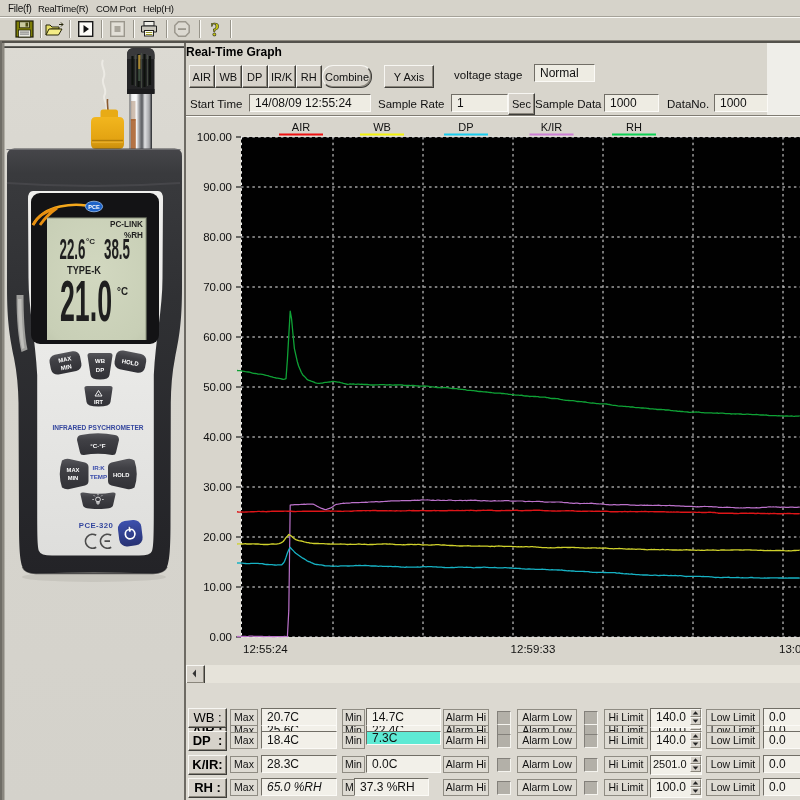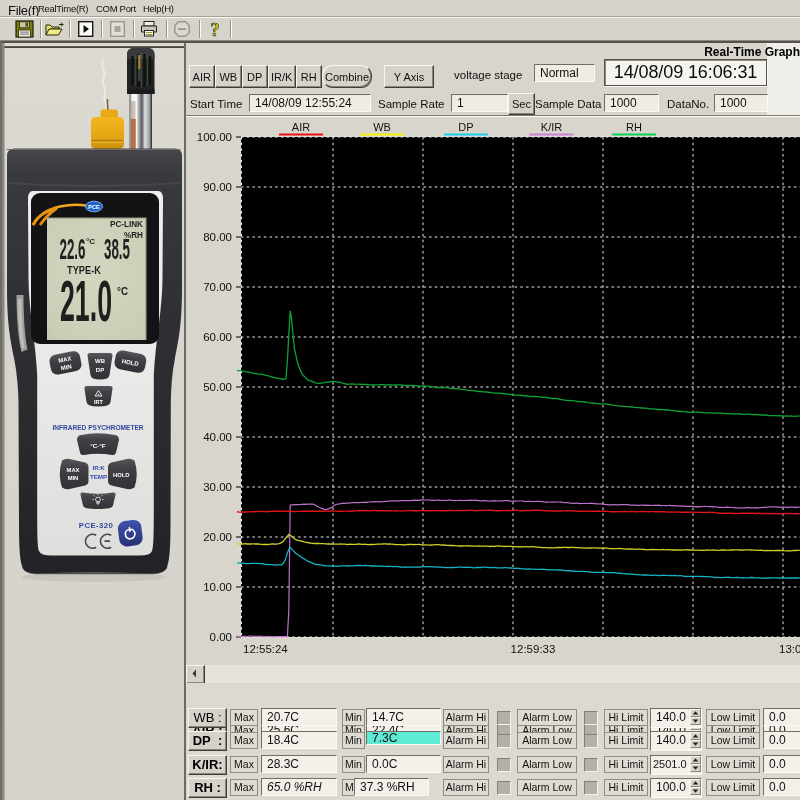--- a/index.html
+++ b/index.html
@@ -7,21 +7,21 @@
 .raised{background:#d6d2ca;border-top:1px solid #f7f6f2;border-left:1px solid #f7f6f2;border-bottom:1px solid #3f3e3a;border-right:1px solid #3f3e3a;box-shadow:inset -1px -1px 0 #8a867c;}
 .sunken{background:#eeece3;border-top:1px solid #716e66;border-left:1px solid #716e66;border-bottom:1px solid #fbfaf6;border-right:1px solid #fbfaf6;}
 .lbl{background:#dedbd3;border:1px solid #8f8c83;font-size:10.5px !important;}
 .btn{font-size:11px;color:#111;display:flex;align-items:center;justify-content:center;}
 .fld{font-size:12px;color:#111;display:flex;align-items:center;padding-left:5px;box-sizing:border-box;}
 .txt{font-size:11.5px;color:#111;white-space:nowrap;}
 </style></head>
 <body>
 
 <div class="abs" style="left:0;top:0;width:800px;height:17px;background:#d6d3ca;">
- <span class="abs" style="left:8px;top:3px;font-size:13px;letter-spacing:-0.3px;color:#111;">File(f)</span>
+ <span class="abs" style="left:8px;top:3px;font-size:10px;letter-spacing:-0.3px;color:#111;">File(f)</span>
  <span class="abs" style="left:38px;top:3px;font-size:9.5px;letter-spacing:-0.3px;color:#111;">RealTime(R)</span>
  <span class="abs" style="left:96px;top:3px;font-size:9.5px;letter-spacing:-0.3px;color:#111;">COM Port</span>
  <span class="abs" style="left:143px;top:3px;font-size:9.5px;letter-spacing:-0.3px;color:#111;">Help(H)</span>
 </div>
 <div class="abs" style="left:0;top:16px;width:800px;height:1px;background:#a5a299;"></div>
 <div class="abs" style="left:0;top:17px;width:800px;height:1px;background:#fbfaf6;"></div>
 
 <div class="abs" style="left:0;top:18px;width:800px;height:22px;background:#d6d3ca;">
  <svg class="abs" style="left:0;top:0;" width="800" height="22" viewBox="0 0 800 22">
 
@@ -264,33 +264,30 @@
  </g>
 
  <ellipse cx="91" cy="534" rx="72" ry="5" fill="#b9b7b0" opacity="0.5"></ellipse>
  <path d="M19.5 524 Q22 530.5 33 530.5 L150 530.5 Q161 530.5 164 524" fill="none" stroke="#1d1d20" stroke-width="1.5" opacity="0.6"></path>
 </svg>
 </div>
 <div class="abs" style="left:184px;top:43px;width:2px;height:757px;background:#6d6a63;"></div>
 
 <div class="abs" style="left:186px;top:43px;width:614px;height:72px;background:#d8d5cc;">
  <div class="abs" style="left:581px;top:0px;width:33px;height:72px;background:#efeee9;"></div>
- <div class="abs" style="left:0;top:2px;width:614px;text-align:right;font-size:12px;font-weight:bold;color:#000;">Real-Time Graph</div>
+ <div class="abs" style="left:0;top:2px;width:614px;text-align:left;font-size:12px;font-weight:bold;color:#000;">Real-Time Graph</div>
  <div class="abs raised btn" style="left:2.5px;top:22px;width:24.5px;height:21px;">AIR</div>
  <div class="abs raised btn" style="left:29px;top:22px;width:24.5px;height:21px;">WB</div>
  <div class="abs raised btn" style="left:55.5px;top:22px;width:24.5px;height:21px;">DP</div>
  <div class="abs raised btn" style="left:82px;top:22px;width:25.5px;height:21px;">IR/K</div>
  <div class="abs raised btn" style="left:109.5px;top:22px;width:24.5px;height:21px;">RH</div>
  <div class="abs raised btn" style="left:136px;top:22px;width:48px;height:21px;border-radius:11px;">Combine</div>
  <div class="abs raised btn" style="left:198px;top:22px;width:48px;height:21px;">Y Axis</div>
  <span class="abs txt" style="left:268px;top:26px;">voltage stage</span>
  <div class="abs sunken fld" style="left:348px;top:21px;width:61px;height:18px;">Normal</div>
- <div class="abs" style="left:418px;top:16px;width:161px;height:25px;background:#f5f4ef;border:1px solid #55534c;box-shadow:inset 1px 1px 0 #8a887f,1px 1px 0 #fbfaf6;">
-  <div style="font-size:18px;color:#0c0c0c;text-align:center;line-height:24px;letter-spacing:-0.1px;">14/08/09 16:06:31</div>
- </div>
  <span class="abs txt" style="left:4px;top:55px;">Start Time</span>
  <div class="abs sunken fld" style="left:63px;top:51px;width:122px;height:18px;">14/08/09 12:55:24</div>
  <span class="abs txt" style="left:192px;top:55px;">Sample Rate</span>
  <div class="abs sunken fld" style="left:265px;top:51px;width:57px;height:18px;">1</div>
  <div class="abs raised btn" style="left:322px;top:50px;width:25px;height:20px;">Sec</div>
  <span class="abs txt" style="left:349px;top:55px;">Sample Data</span>
  <div class="abs sunken fld" style="left:418px;top:51px;width:55px;height:18px;">1000</div>
  <span class="abs txt" style="left:481px;top:55px;">DataNo.</span>
  <div class="abs sunken fld" style="left:528px;top:51px;width:54px;height:18px;">1000</div>
 </div>

